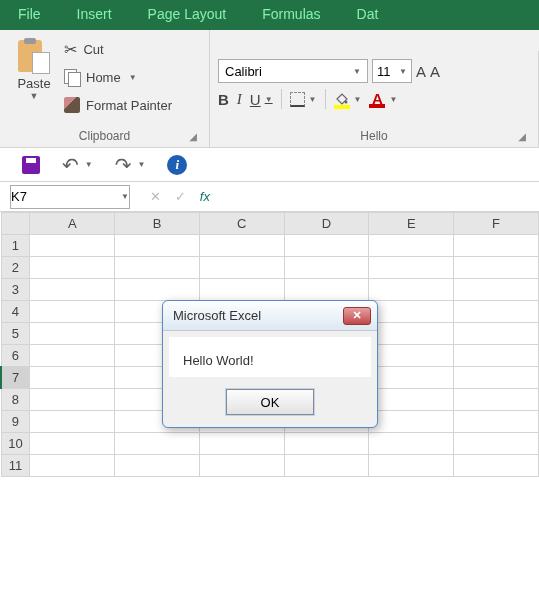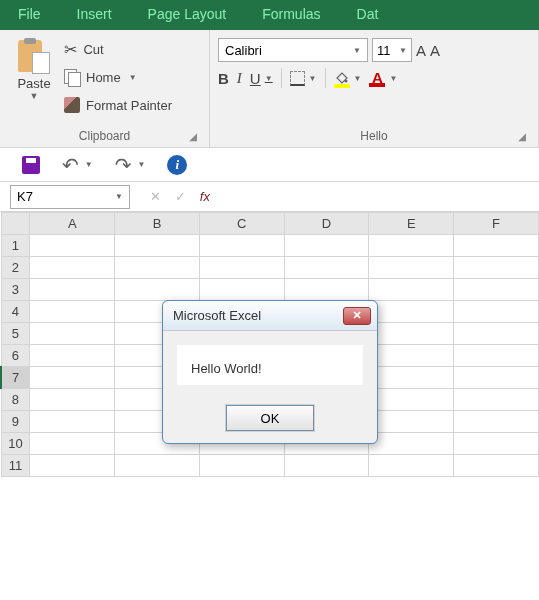--- a/index.html
+++ b/index.html
@@ -31,21 +31,21 @@
 .clip-item { display: flex; align-items: center; gap: 6px; height: 22px; color: #444; font-size: 13px; }
 .scissors { color: #444; font-size: 16px; }
 .copy-icon { width: 16px; height: 16px; position: relative; }
 .copy-icon::before, .copy-icon::after { content: ""; position: absolute; width: 11px; height: 13px; border: 1px solid #888; background: #fff; }
 .copy-icon::before { left: 0; top: 0; }
 .copy-icon::after { left: 4px; top: 3px; }
 .brush { width: 16px; height: 16px; background: linear-gradient(135deg, #c88 40%, #654 40%); border-radius: 2px; }
 .mini-arrow { font-size: 8px; color: #666; margin-left: 2px; }
 
 
-.fontgroup { flex: 1; }
+.fontgroup { flex: 1; margin-top: 21px; }
 .font-row1 { display: flex; gap: 4px; align-items: center; margin-bottom: 6px; margin-top: 4px; }
 .font-name { width: 150px; height: 24px; border: 1px solid #ababab; background: #fff; display: flex; align-items: center; padding: 0 6px; justify-content: space-between; }
 .font-size { width: 40px; height: 24px; border: 1px solid #ababab; background: #fff; display: flex; align-items: center; padding: 0 4px; justify-content: space-between; }
 .dd-arrow { font-size: 8px; color: #666; }
 .aa-big { font-size: 17px; color: #444; }
 .aa-small { font-size: 12px; color: #444; position: relative; }
 .font-row2 { display: flex; gap: 8px; align-items: center; }
 .btn { color: #444; font-size: 15px; display: flex; align-items: center; gap: 2px; }
 .bold { font-weight: bold; }
 .italic { font-style: italic; font-family: Georgia, serif; }
@@ -60,39 +60,39 @@
 
 
 .qat { height: 34px; display: flex; align-items: center; gap: 22px; padding-left: 22px; border-bottom: 1px solid #d4d4d4; }
 .qat-btn { color: #606060; display: flex; align-items: center; gap: 4px; }
 .save-icon { width: 18px; height: 18px; background: #7719aa; border-radius: 2px; position: relative; }
 .save-icon::after { content: ""; position: absolute; width: 10px; height: 5px; background: #fff; top: 2px; left: 4px; }
 .info-icon { width: 20px; height: 20px; border-radius: 50%; background: #1e5fb4; color: #fff; display: flex; align-items: center; justify-content: center; font-weight: bold; font-style: italic; font-family: Georgia, serif; font-size: 13px; }
 
 
 .fbar { height: 30px; display: flex; align-items: center; border-bottom: 1px solid #d4d4d4; }
-.namebox { width: 120px; height: 24px; margin-left: 10px; border: 1px solid #ababab; background: #fff; display: flex; align-items: center; padding: 0 6px; justify-content: space-between; font-size: 13px; }
+.namebox { width: 120px; height: 24px; margin-left: 10px; border: 1px solid #ababab; background: #fff; display: flex; align-items: center; padding: 0 0; justify-content: space-between; font-size: 13px; }
 .fbar-mid { display: flex; gap: 14px; margin-left: 20px; color: #bbb; align-items: center; }
-.fx { font-style: italic; color: #7f1d1d; font-size: 13px; }
+.fx { font-style: italic; color: #0f766e; font-size: 13px; }
 
 
 .gridwrap { position: relative; }
 table.grid { border-collapse: collapse; width: 100%; }
 .grid th, .grid td { border: 1px solid #d4d4d4; font-weight: normal; color: #444; font-size: 13px; }
 .grid thead th { background: #e6e6e6; height: 22px; text-align: center; }
 .grid thead th.corner { width: 28px; background: #e6e6e6; }
 .grid tbody th { background: #e6e6e6; width: 28px; text-align: center; }
 .grid td { height: 22px; width: 82px; }
 .grid tbody tr.sel th { background: #d2d2d2; border-left: 2px solid #217346; }
 
 
 .dialog { position: absolute; left: 162px; top: 300px; width: 216px; background: #f0f0f0; border: 1px solid #5a8ac6; border-radius: 6px; box-shadow: 2px 3px 10px rgba(0,0,0,.3); }
 .dialog-title { height: 30px; display: flex; align-items: center; justify-content: space-between; padding: 0 6px 0 10px; background: linear-gradient(#fdfefe, #dde8f4); border-radius: 6px 6px 0 0; border-bottom: 1px solid #c8c8c8; font-size: 13px; color: #333; text-align: right; }
 .closebtn { width: 28px; height: 18px; background: linear-gradient(#e6a0a0, #c04848); border: 1px solid #963636; border-radius: 3px; color: #fff; display: flex; align-items: center; justify-content: center; font-size: 11px; font-weight: bold; }
-.dialog-body { padding: 16px 14px 4px; background: #fff; margin: 14px; border: none; font-size: 13px; color: #333; min-height: 40px; }
+.dialog-body { padding: 16px 14px 4px; background: #fff; margin: 6px; border: none; font-size: 13px; color: #333; min-height: 40px; }
 .dialog-actions { display: flex; justify-content: center; padding: 6px 0 12px; }
 .okbtn { width: 88px; height: 26px; background: linear-gradient(#fdfdfd, #e2e2e2); border: 1px solid #8a8a8a; font-size: 13px; box-shadow: 0 0 0 1px #bcd5ef; }
 </style>
 </head>
 <body>
 
 <div class="tabs">
   <div class="tab file">File</div>
   <div class="tab">Insert</div>
   <div class="tab">Page Layout</div>

